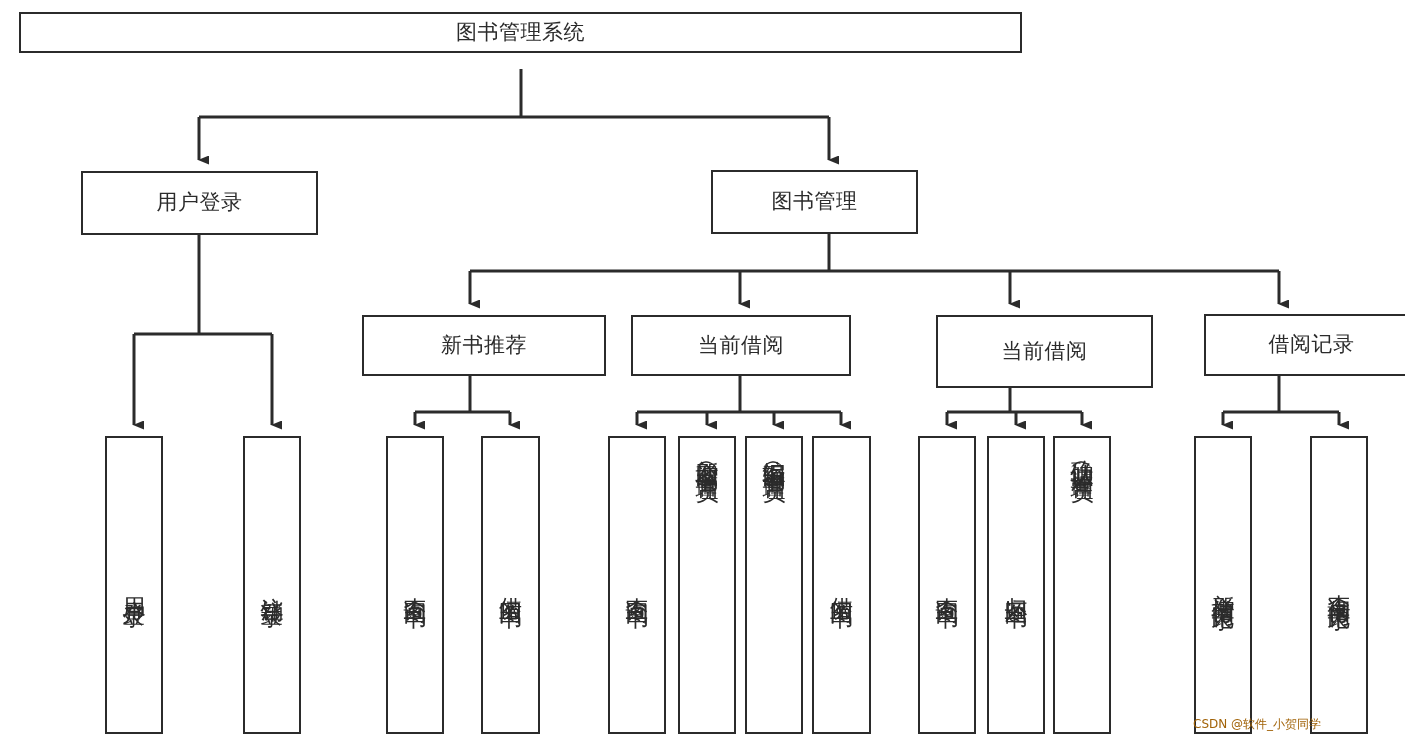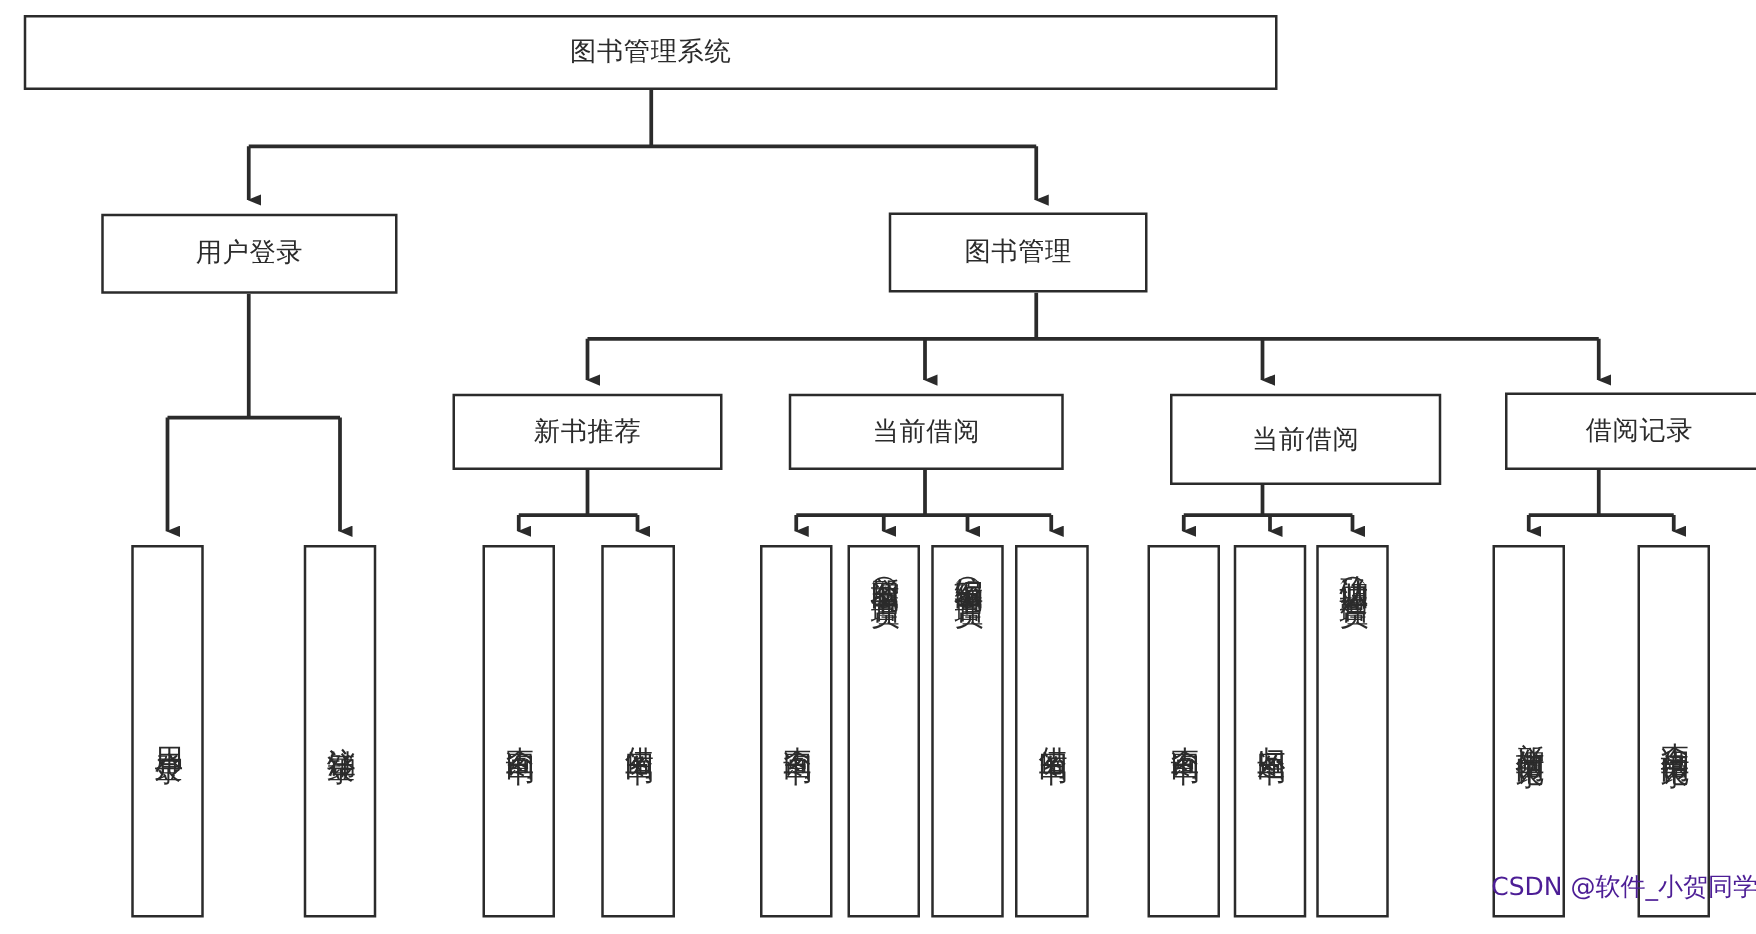--- a/index.html
+++ b/index.html
@@ -57,23 +57,23 @@
     letter-spacing: 3px;
     line-height: 1;
   }
   .node.vertical.centered {
     align-items: center;
     padding-top: 0;
   }
   .watermark {
     position: absolute;
     left: 1193px;
-    top: 696px;
-    font-size: 20px;
-    color: #4c1d95;
+    top: 716px;
+    font-size: 12px;
+    color: #a16207;
     white-space: nowrap;
     z-index: 3;
     font-family: "DejaVu Sans", "Liberation Sans", sans-serif;
   }
 </style>
 </head>
 <body>
 
 <div id="diagram-root">
 
@@ -114,30 +114,30 @@
         <line x1="1016" y1="412" x2="1016" y2="425" marker-end="url(#arrowhead)"></line>
         <line x1="1082" y1="412" x2="1082" y2="425" marker-end="url(#arrowhead)"></line>
         <line x1="1279" y1="376" x2="1279" y2="412"></line>
         <line x1="1223" y1="412" x2="1339" y2="412"></line>
         <line x1="1223" y1="412" x2="1223" y2="425" marker-end="url(#arrowhead)"></line>
         <line x1="1339" y1="412" x2="1339" y2="425" marker-end="url(#arrowhead)"></line>
       </g>
   </svg>
 
   <div id="nodes-layer">
-      <div class="node horizontal" style="left: 19px; top: 12px; width: 1003px; height: 60px;">
+      <div class="node horizontal" style="left: 19px; top: 12px; width: 1003px; height: 41px;">
         <span class="node-label">图书管理系统</span>
       </div>
       <div class="node horizontal" style="left: 81px; top: 171px; width: 237px; height: 64px;">
         <span class="node-label">用户登录</span>
       </div>
       <div class="node horizontal" style="left: 711px; top: 170px; width: 207px; height: 64px;">
         <span class="node-label">图书管理</span>
       </div>
-      <div class="node horizontal" style="left: 362px; top: 315px; width: 216px; height: 61px; text-align: right;">
+      <div class="node horizontal" style="left: 362px; top: 315px; width: 244px; height: 61px; text-align: right;">
         <span class="node-label">新书推荐</span>
       </div>
       <div class="node horizontal" style="left: 631px; top: 315px; width: 220px; height: 61px;">
         <span class="node-label">当前借阅</span>
       </div>
       <div class="node horizontal" style="left: 936px; top: 315px; width: 217px; height: 73px;">
         <span class="node-label">当前借阅</span>
       </div>
       <div class="node horizontal" style="left: 1172px; top: 314px; width: 215px; height: 62px; margin-left: 32px;">
         <span class="node-label">借阅记录</span>

